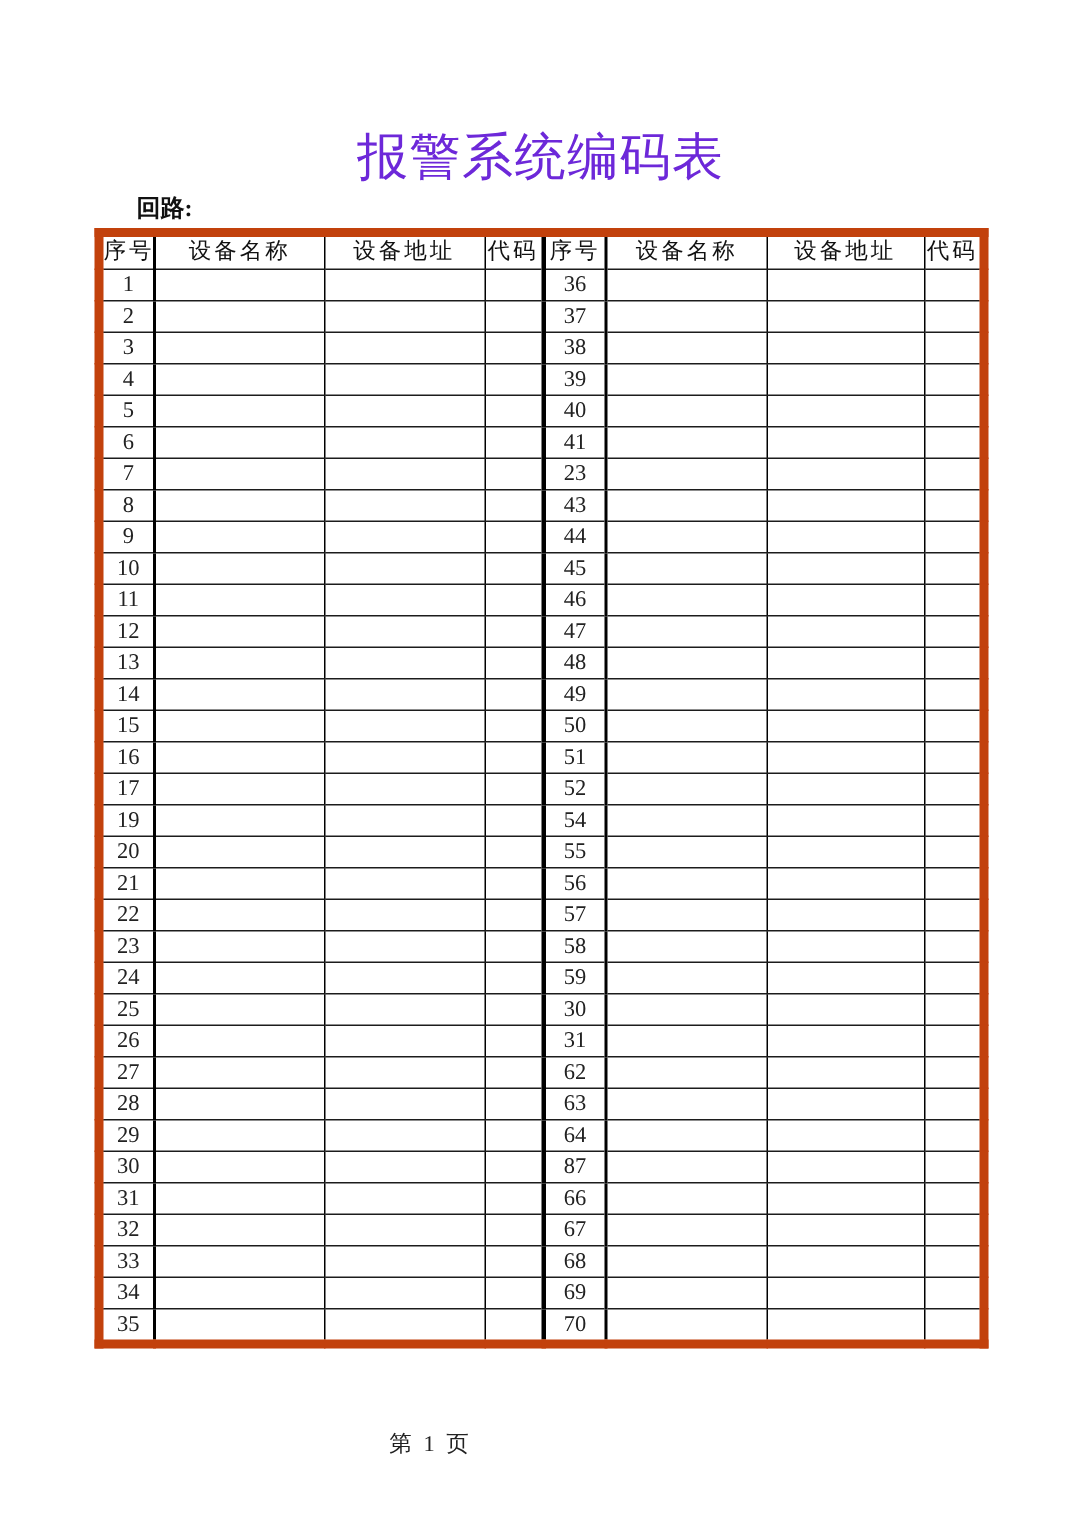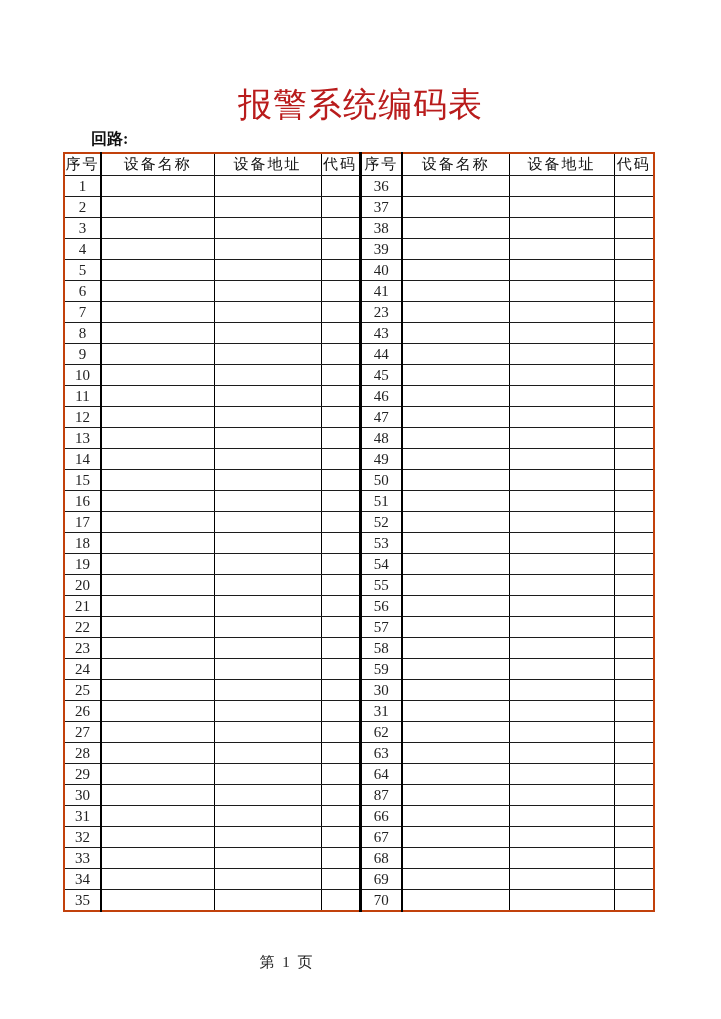--- a/index.html
+++ b/index.html
@@ -11,37 +11,37 @@
     color:#1a1a1a;
     overflow:hidden;
   }
   .title{
     position:absolute;
     top:82px;left:0;width:721px;
     text-align:center;
     font-size:34px;
     font-weight:400;
     letter-spacing:1px;
-    color:#b91c1c;
+    color:#6d28d9;
   }
   .loop-label{
     position:absolute;
     top:129px;left:67px;
     font-size:16px;
     font-weight:700;
     color:#111;
     margin-left:24px;
   }
   table.coding{
     position:absolute;
     top:152px;left:63px;
     width:591px;
     border-collapse:collapse;
     table-layout:fixed;
-    border:2px solid #c2410c;
+    border:6px solid #c2410c;
   }
   table.coding th, table.coding td{
     height:20px;
     padding:0;
     line-height:20px;
     font-size:15px;
     text-align:center;
     vertical-align:middle;
     border-top:1px solid #1c1c1c;
     border-bottom:1px solid #1c1c1c;
@@ -269,30 +269,20 @@
           <td class="c0">17</td>
           <td class="c1"></td>
           <td class="c2"></td>
           <td class="c3"></td>
           <td class="c4">52</td>
           <td class="c5"></td>
           <td class="c6"></td>
           <td class="c7"></td>
         </tr>
         <tr>
-          <td class="c0">18</td>
-          <td class="c1"></td>
-          <td class="c2"></td>
-          <td class="c3"></td>
-          <td class="c4">53</td>
-          <td class="c5"></td>
-          <td class="c6"></td>
-          <td class="c7"></td>
-        </tr>
-        <tr>
           <td class="c0">19</td>
           <td class="c1"></td>
           <td class="c2"></td>
           <td class="c3"></td>
           <td class="c4">54</td>
           <td class="c5"></td>
           <td class="c6"></td>
           <td class="c7"></td>
         </tr>
         <tr>

